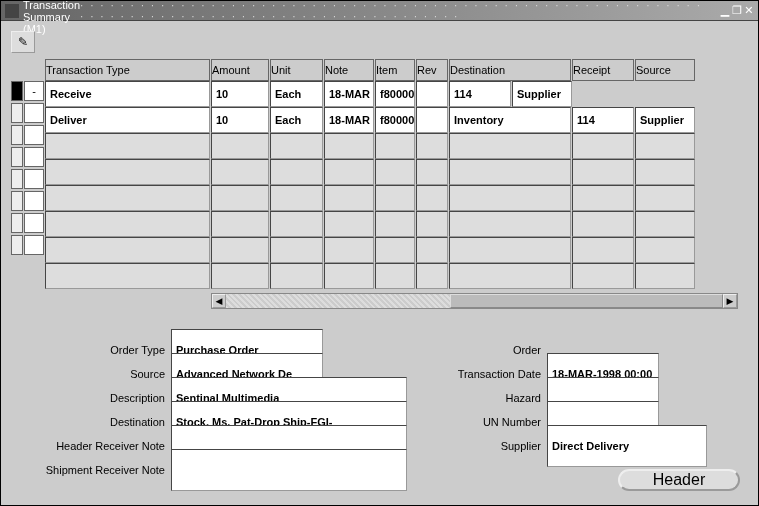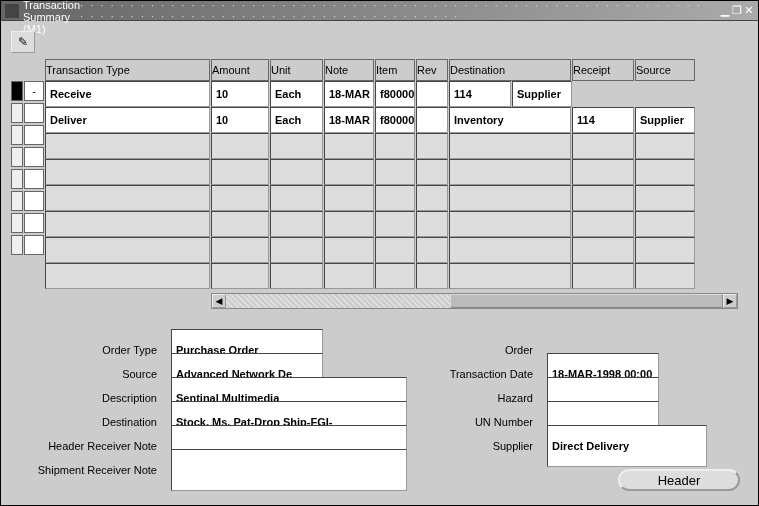--- a/index.html
+++ b/index.html
@@ -36,29 +36,29 @@
 .col-dest { width: 122px; }
 .col-receipt { width: 62px; }
 .col-source { width: 60px; }
 .hscroll { height: 16px; background: #ddd; border: 1px solid #888; margin-left: 200px; margin-right: 10px; display: flex; align-items: center; position: relative; }
 .hscroll-arrow { width: 14px; height: 14px; background: #ccc; border: 1px outset #eee; display: flex; align-items: center; justify-content: center; font-size: 9px; cursor: pointer; }
 .hscroll-track { flex: 1; height: 14px; background: repeating-linear-gradient(45deg, #ddd, #ddd 2px, #ccc 2px, #ccc 4px); position: relative; }
 .hscroll-thumb { position: absolute; right: 0; width: 55%; height: 100%; background: #bbb; border: 1px outset #ddd; }
 .form-area { display: flex; margin-top: 30px; padding: 0 10px; }
 .form-col { flex: 1; }
 .form-row { display: flex; align-items: center; margin-bottom: 2px; height: 22px; }
-.form-label { text-align: right; padding-right: 14px; font-size: 11px; }
+.form-label { text-align: right; padding-right: 6px; font-size: 11px; }
 .form-col.left .form-label { width: 150px; }
 .form-col.right .form-label { width: 140px; }
 .form-field { border: 1px inset #999; background: #fff; padding: 20px 4px; font-size: 11px; font-weight: bold; height: 20px; display: flex; align-items: center; overflow: hidden; white-space: nowrap; }
 .form-col.left .form-field { width: 236px; }
 .form-col.left .form-field.short { width: 152px; }
 .form-col.right .form-field { width: 112px; }
 .form-col.right .form-field.long { width: 160px; }
-.footer-btn { position: absolute; bottom: 14px; right: 18px; width: 122px; height: 22px; background: #ddd; border: 2px outset #eee; border-radius: 11px; display: flex; align-items: center; justify-content: center; font-size: 13px; cursor: pointer; }
+.footer-btn { position: absolute; bottom: 14px; right: 18px; width: 122px; height: 22px; background: #ddd; border: 2px outset #eee; border-radius: 11px; display: flex; align-items: center; justify-content: center; font-size: 16px; cursor: pointer; }
 </style>
 </head>
 <body>
 
 <div class="window">
   <div class="titlebar">
     <div class="icon"></div>
     <div class="title">Receipt Transaction Summary (M1)</div>
     <div class="dots">· · · · · · · · · · · · · · · · · · · · · · · · · · · · · · · · · · · · · · · · · · · · · · · · · · · · · · · · · · · · · · · · · · · · · · · · · · · · · · · · · · · · · · · · · · · · · · · · · · · ·</div>
     <div class="btn">▁</div>

